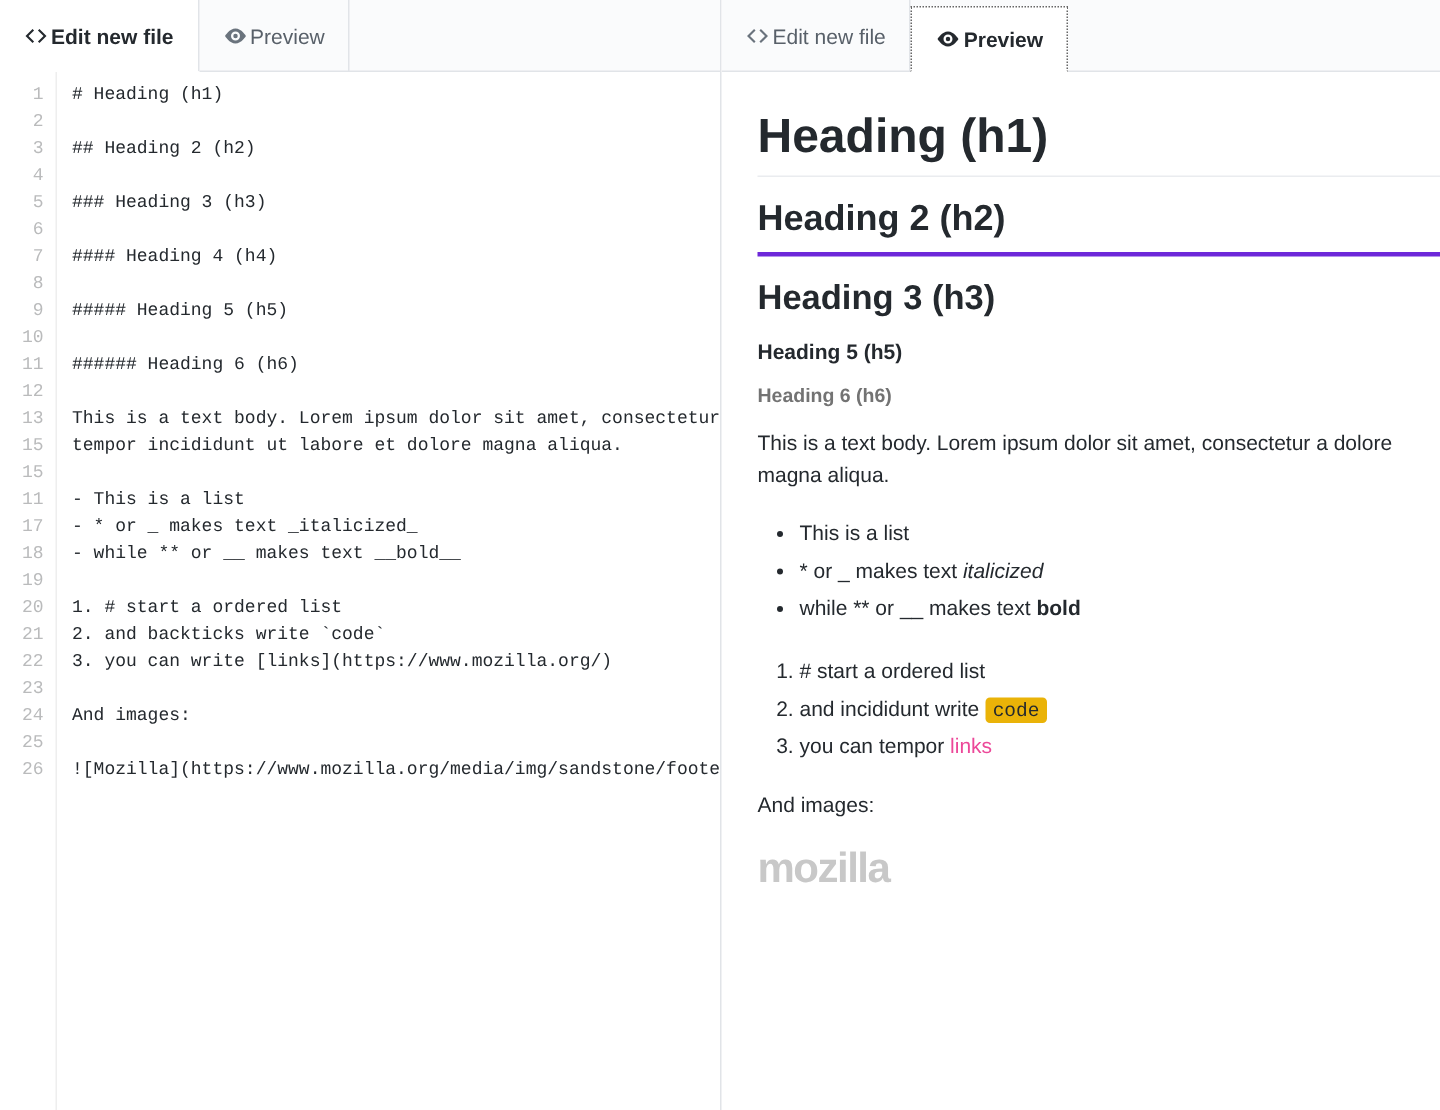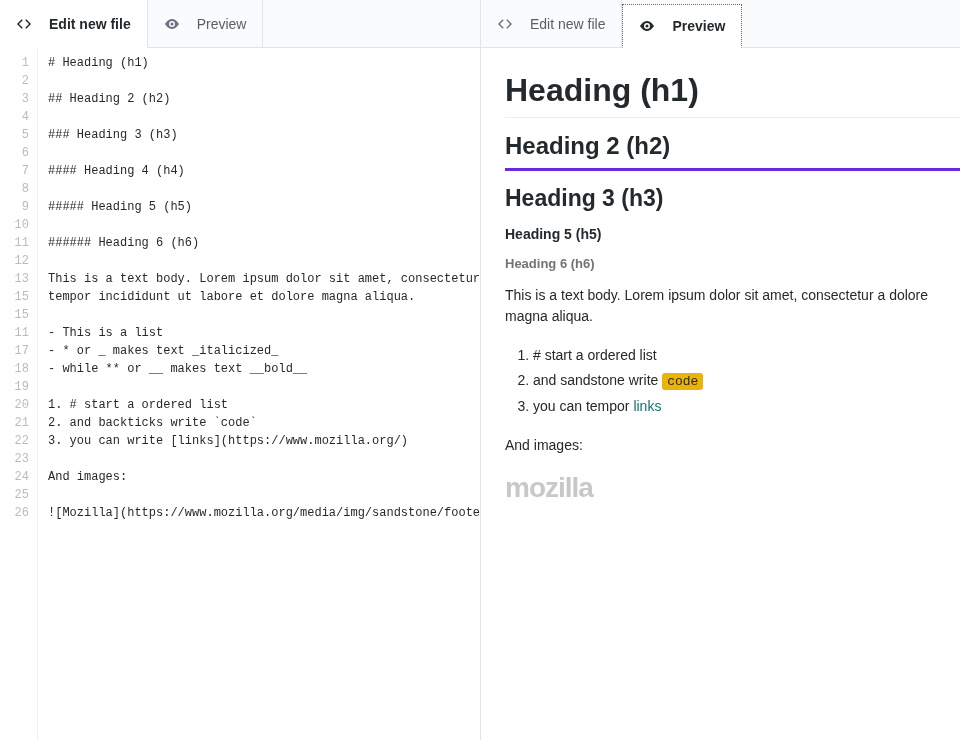--- a/index.html
+++ b/index.html
@@ -28,21 +28,21 @@
     display: flex;
     align-items: center;
     height: 48px;
     background: #fafbfc;
     border-bottom: 1px solid #e1e4e8;
     position: relative;
   }
   .tab {
     display: flex;
     align-items: center;
-    gap: 17px;
+    gap: 2px;
     padding: 0 16px;
     height: 48px;
     font-size: 14px;
     color: #586069;
     cursor: pointer;
     user-select: none;
     border-right: 1px solid #e1e4e8;
   }
   .tab.active {
     background: #fff;
@@ -123,21 +123,21 @@
   .preview ol { list-style: decimal; }
   .preview em  { font-style: italic; }
   .preview strong { font-weight: 700; }
   .preview code {
     font-family: "SFMono-Regular", Consolas, "Liberation Mono", Menlo, monospace;
     background: #eab308;
     border-radius: 3px;
     padding: 1px 5px;
     font-size: 13px;
   }
-  .preview a { color: #0f766e; text-decoration: none; }
+  .preview a { color: #ec4899; text-decoration: none; }
   .mozilla-logo {
     font-family: Arial, Helvetica, sans-serif;
     font-size: 28px;
     font-weight: 700;
     letter-spacing: -1px;
     color: #c8c8c8;
   }
 </style>
 </head>
 <body>
@@ -219,25 +219,34 @@
 
     <div class="preview">
       <h1>Heading (h1)</h1>
       <h2>Heading 2 (h2)</h2>
       <h3>Heading 3 (h3)</h3>
       <h5>Heading 5 (h5)</h5>
       <h6>Heading 6 (h6)</h6>
 
       <p>This is a text body. Lorem ipsum dolor sit amet, consectetur a dolore magna aliqua.</p>
 
+      <ul>
+        <li>This is a list</li>
+        <li>
+          <span>* or _ makes text </span><em>italicized</em>
+        </li>
+        <li>
+          <span>while ** or __ makes text </span><strong>bold</strong>
+        </li>
+      </ul>
 
       <ol>
         <li># start a ordered list</li>
         <li>
-          <span>and sandstone write </span><code>code</code>
+          <span>and incididunt write </span><code>code</code>
         </li>
         <li>
           <span>you can tempor </span><a href="#">links</a>
         </li>
       </ol>
 
       <p>And images:</p>
 
       <div class="mozilla-logo">mozilla</div>
     </div>

